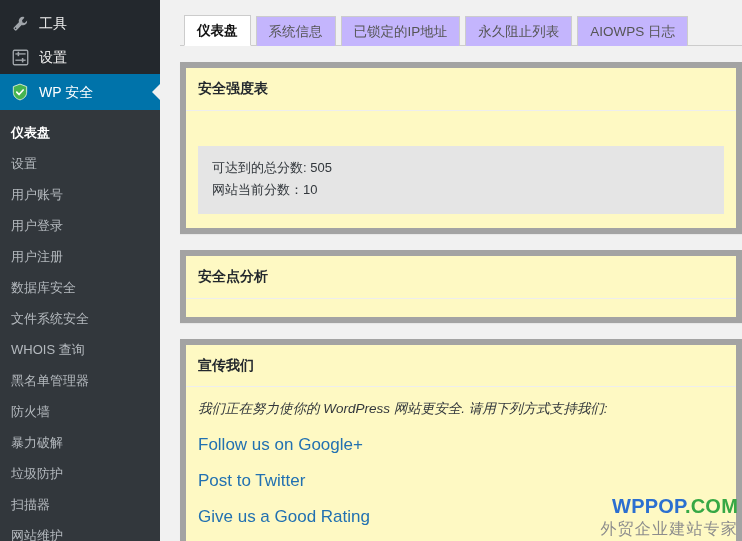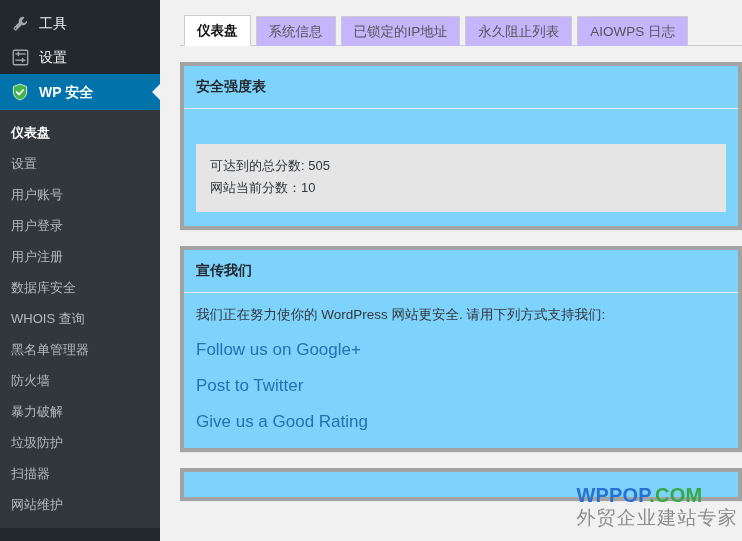--- a/index.html
+++ b/index.html
@@ -37,21 +37,21 @@
   }
   .menu-item .mi-label { white-space: nowrap; font-weight: 400; text-align: center; }
 
   .menu-item.active {
     background: #0073aa;
     color: #fff;
     position: relative;
     height: 36px; line-height: 36px;
     font-weight: 600;
   }
-  .menu-item.active .mi-label { font-weight: 700; }
+  .menu-item.active .mi-label { font-weight: 400; }
   .menu-item.active::after {
     content: "";
     position: absolute;
     right: 0; top: 50%;
     transform: translateY(-50%);
     border-style: solid;
     border-width: 8px 8px 8px 0;
     border-color: transparent #f1f1f1 transparent transparent;
   }
 
@@ -104,22 +104,22 @@
     background: #fff;
     color: #111;
     font-weight: bold;
     height: 31px;
     line-height: 30px;
     border-bottom: 1px solid #fff;
   }
 
   
   .postbox {
-    background: #7dd3fc;
-    border: 4px solid #a3a3a3;
+    background: #fef9c3;
+    border: 6px solid #a3a3a3;
     margin: 16px 0 0 0;
     box-shadow: 0 1px 1px rgba(0,0,0,.04);
   }
   .postbox-title {
     font-size: 14px;
     font-weight: bold;
     color: #23282d;
     padding: 11px 12px 11px 12px;
     border-bottom: 1px solid #eee;
     line-height: 1.4;
@@ -134,51 +134,52 @@
     color: #32373c;
     margin-top: 24px;
   }
   .empty-inside { height: 18px; padding: 0; }
 
   .promo-p {
     font-size: 13.5px;
     color: #32373c;
     line-height: 1.6;
     margin-bottom: 15px;
+    font-style: italic;
   }
   .promo-link {
     display: block;
     color: #2271b1;
     font-size: 17px;
     text-decoration: none;
     margin-bottom: 16px;
     width: fit-content;
     cursor: pointer;
   }
   .promo-link:last-child { margin-bottom: 2px; text-align: right; }
 
   
   .watermark {
     position: absolute;
-    right: 4px; bottom: 12px;
-    text-align: left;
+    right: 4px; bottom: 4px;
+    text-align: right;
     line-height: 1.08;
     pointer-events: none;
     z-index: 20;
   }
   .wm-main {
     font-size: 20px;
     font-weight: bold;
     letter-spacing: .2px;
     font-family: "Liberation Sans", sans-serif;
   }
   .wm-blue { color: #2b6fd0; }
   .wm-green { color: #36a845; }
   .wm-sub {
-    font-size: 19px;
+    font-size: 16px;
     color: #8d8d8d;
     letter-spacing: 1.2px;
     margin-top: 2px;
   }
 </style>
 </head>
 <body>
 
 <div class="screen">
 
@@ -219,20 +220,21 @@
       </div>
     </div>
 
     <div class="submenu">
       <div class="submenu-item current">仪表盘</div>
       <div class="submenu-item">设置</div>
       <div class="submenu-item">用户账号</div>
       <div class="submenu-item">用户登录</div>
       <div class="submenu-item">用户注册</div>
       <div class="submenu-item">数据库安全</div>
+      <div class="submenu-item">文件系统安全</div>
       <div class="submenu-item">WHOIS 查询</div>
       <div class="submenu-item">黑名单管理器</div>
       <div class="submenu-item">防火墙</div>
       <div class="submenu-item">暴力破解</div>
       <div class="submenu-item">垃圾防护</div>
       <div class="submenu-item">扫描器</div>
       <div class="submenu-item">网站维护</div>
 
     </div>
   </nav>
@@ -250,20 +252,24 @@
     <section class="postbox">
       <h3 class="postbox-title">安全强度表</h3>
       <div class="postbox-inside">
         <div class="score-box">
           <div>可达到的总分数: 505</div>
           <div>网站当前分数：10</div>
         </div>
       </div>
     </section>
 
+    <section class="postbox">
+      <h3 class="postbox-title">安全点分析</h3>
+      <div class="postbox-inside empty-inside"></div>
+    </section>
 
     <section class="postbox">
       <h3 class="postbox-title">宣传我们</h3>
       <div class="postbox-inside">
         <p class="promo-p">我们正在努力使你的 WordPress 网站更安全. 请用下列方式支持我们:</p>
         <a class="promo-link">Follow us on Google+</a>
         <a class="promo-link">Post to Twitter</a>
         <a class="promo-link">Give us a Good Rating</a>
       </div>
     </section>

